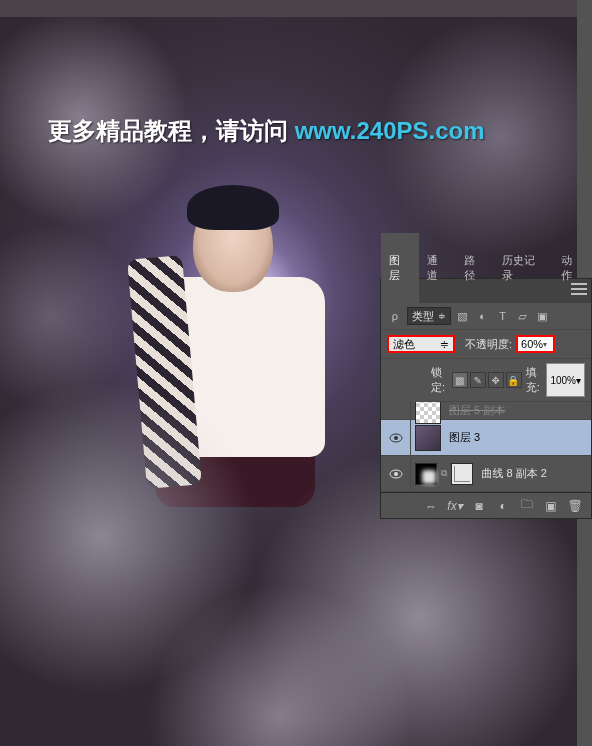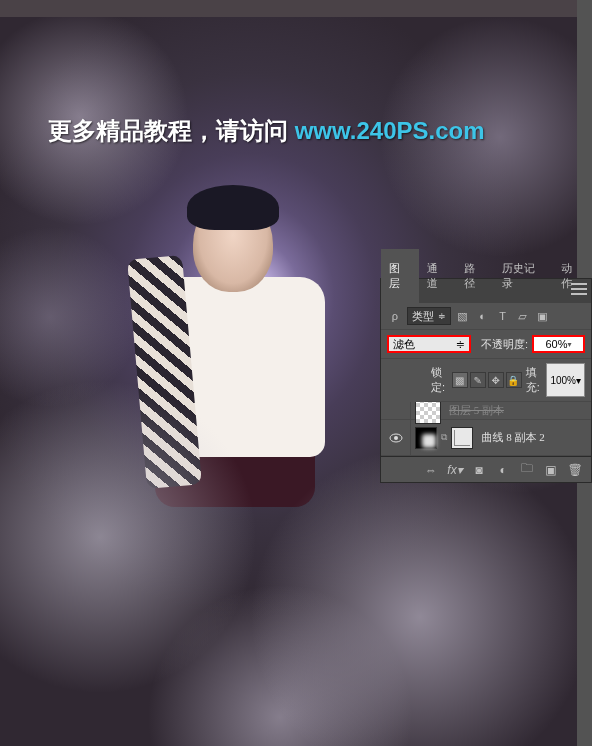--- a/index.html
+++ b/index.html
@@ -105,21 +105,21 @@
       font-size: 11px;
       color: #e0e0e0;
     }
     .panel-tabs {
       display: flex;
       background: #424242;
       height: 24px;
       align-items: flex-end;
     }
     .tab {
-      padding: 12px 8px;
+      padding: 20px 8px;
       font-size: 11px;
       color: #c0c0c0;
       cursor: pointer;
     }
     .tab.active {
       background: #535353;
       color: #f0f0f0;
     }
     .panel-menu {
       position: absolute; right: 4px; top: 4px;
@@ -151,39 +151,39 @@
       width: 16px; height: 16px;
       display: flex; align-items: center; justify-content: center;
       font-size: 11px;
       color: #c0c0c0;
       cursor: pointer;
     }
     
     .highlight-red { border: 2px solid #ff0000 !important; }
     .blend-row { padding: 5px 6px; }
     .blend-select {
-      width: 84px;
+      width: 68px;
       background: #e8e8e8;
       color: #000;
       border: 1px solid #8a8a8a;
       padding: 1px 4px;
       height: 18px;
       font-size: 11px;
       display: flex; justify-content: space-between; align-items: center;
     }
     .opacity-label { font-size: 11px; margin-left: 6px; text-align: right; }
     .opacity-field {
-      width: 53px;
+      width: 39px;
       background: #fff;
       color: #000;
       border: 1px solid #8a8a8a;
       padding: 1px 3px;
       height: 18px;
       font-size: 11px;
-      display: flex; align-items: center; justify-content: center;
+      display: flex; align-items: center; justify-content: flex-start;
     }
     .opacity-field .dd { font-size: 8px; color: #555; }
     
     .lock-row { font-size: 11px; margin-left: 44px; }
     .lock-icons { display: flex; gap: 2px; }
     .lock-icon {
       width: 16px; height: 16px;
       border: 1px solid #3a3a3a;
       display: flex; align-items: center; justify-content: center;
       font-size: 10px;
@@ -202,21 +202,20 @@
     .layers-list {
       max-height: 190px;
       overflow: hidden;
     }
     .layer-item {
       display: flex;
       align-items: center;
       height: 36px;
       border-bottom: 1px solid #484848;
       background: #535353;
-      font-family: Liberation Serif, serif;
     }
     .layer-item.partial { height: 18px; }
     .layer-item.selected { background: #a8bcd8; color: #000; }
     .vis-col {
       width: 30px; height: 100%;
       border-right: 1px solid #484848;
       display: flex; align-items: center; justify-content: center;
     }
     .eye { width: 14px; height: 10px; }
     .eye svg { width: 100%; height: 100%; }
@@ -339,20 +338,34 @@
   <div class="layers-list">
     <div class="layer-item partial">
       <div class="vis-col"></div>
       <div class="thumb-wrap">
           <div class="thumb checker"></div>
         </div>
       <span class="layer-name" style="text-decoration:line-through;color:#888">图层 5 副本</span>
     </div>
 
 
+    <div class="layer-item selected">
+      <div class="vis-col">
+        <span class="eye">
+          <svg viewBox="0 0 14 10">
+              <ellipse cx="7" cy="5" rx="6" ry="4" fill="none" stroke="#333" stroke-width="1"></ellipse>
+              <circle cx="7" cy="5" r="2" fill="#333"></circle>
+            </svg>
+        </span>
+      </div>
+      <div class="thumb-wrap">
+          <div class="thumb image"></div>
+        </div>
+      <span class="layer-name">图层 3</span>
+    </div>
 
 
     <div class="layer-item">
       <div class="vis-col">
         <span class="eye">
           <svg viewBox="0 0 14 10">
               <ellipse cx="7" cy="5" rx="6" ry="4" fill="none" stroke="#ddd" stroke-width="1"></ellipse>
               <circle cx="7" cy="5" r="2" fill="#ddd"></circle>
             </svg>
         </span>

